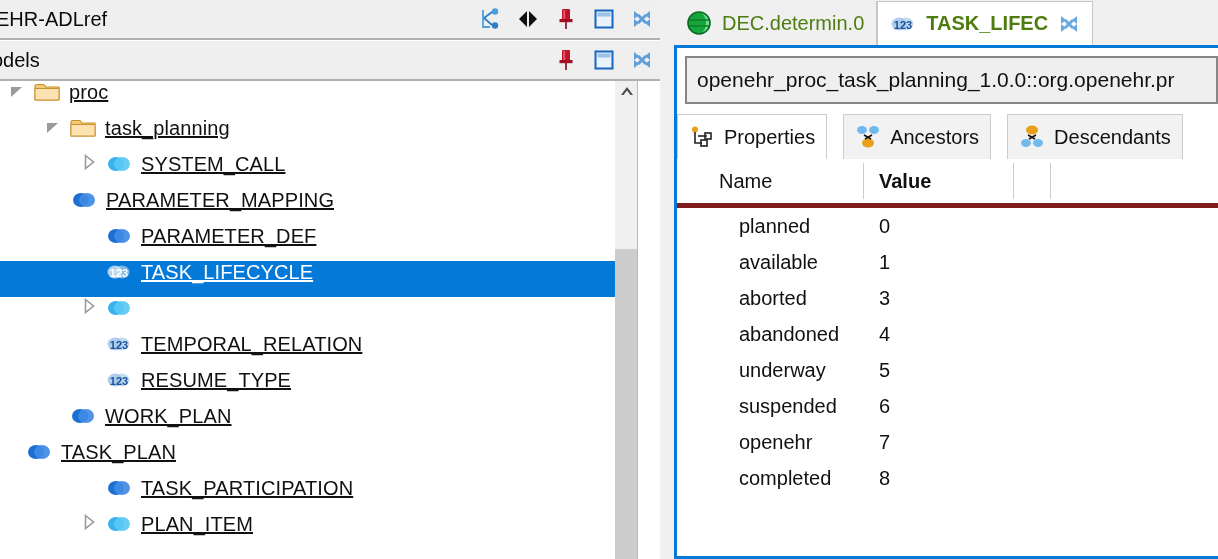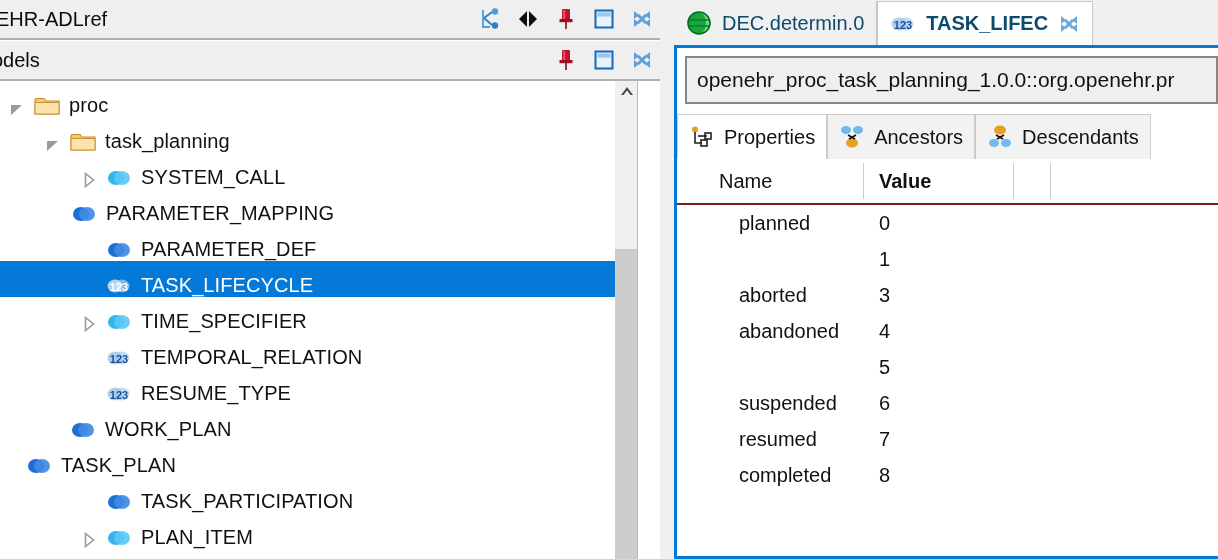--- a/index.html
+++ b/index.html
@@ -28,70 +28,70 @@
   .view-header2{
     position:relative;height:38px;background:#efefef;
     border-bottom:2px solid #b0b0b0;border-top:1px solid #ffffff;
     display:flex;align-items:center;
   }
   .view-header2 .vh-title{font-size:20px;color:#0a0a0a;margin-left:-8px;white-space:nowrap;}
 
   .tree-wrap{position:relative;height:481px;background:#ffffff;overflow:hidden;}
   .tree{position:absolute;left:0;top:0;right:45px;}
   .trow{
-    position:relative;height:36px;display:flex;align-items:flex-end;
-    font-size:20px;color:#111;white-space:nowrap;
+    position:relative;height:36px;display:flex;align-items:flex-start;
+    font-size:20px;color:#111;white-space:nowrap;text-decoration:underline;
   }
   .trow.sel{background:#0479d7;color:#ffffff;}
   .trow .arrow{width:18px;height:18px;flex:0 0 18px;margin-right:8px;}
   .trow .noarrow{width:18px;flex:0 0 18px;margin-right:8px;}
   .trow .ico{width:26px;height:22px;flex:0 0 26px;margin-right:9px;display:flex;align-items:center;justify-content:center;}
   .trow .lbl{letter-spacing:0.1px;}
 
   
   .vscroll{position:absolute;right:22px;top:0;width:23px;height:481px;background:#f0f0f0;}
   .vscroll .up{position:absolute;left:0;top:0;width:23px;height:20px;display:flex;align-items:center;justify-content:center;}
   .vscroll .thumb{position:absolute;left:0;top:168px;width:23px;height:313px;background:#cdcdcd;}
   .right-gutter{position:absolute;right:0;top:0;width:22px;height:481px;background:#ffffff;border-left:1px solid #b9b9b9;}
 
   
   .right-pane{position:absolute;left:660px;top:0;width:558px;height:559px;background:#ffffff;}
   .gap{position:absolute;left:0;top:0;width:14px;height:559px;background:#f0f0f0;border-right:1px solid #9a9a9a;}
 
   .editor-tabs{position:absolute;left:14px;top:0;right:0;height:45px;background:#f0f0f0;display:flex;align-items:flex-end;}
   .etab{
     height:44px;display:flex;align-items:center;gap:10px;padding:0 12px;
-    font-size:20px;color:#0c4a6e;white-space:nowrap;box-sizing:border-box;
+    font-size:20px;color:#4d7c0f;white-space:nowrap;box-sizing:border-box;
   }
   .etab.inactive{background:#f0f0f0;border-right:1px solid #c4c4c4;}
   .etab.active{background:#ffffff;font-weight:bold;border:1px solid #c8c8c8;border-bottom:none;}
   .etab .tico{width:26px;height:24px;flex:0 0 26px;display:flex;align-items:center;justify-content:center;}
   .etab .xclose{width:22px;height:22px;flex:0 0 22px;display:flex;align-items:center;justify-content:center;}
 
   .editor-body{
     position:absolute;left:14px;top:45px;right:0;bottom:0;
     background:#ffffff;border:3px solid #0479d7;border-right:none;box-sizing:border-box;
   }
   .idfield{
     margin:8px 0 0 8px;height:44px;background:#efefef;
     border:2px solid #878787;display:flex;align-items:center;
     font-size:21px;color:#111;padding-left:10px;white-space:nowrap;overflow:hidden;
   }
 
-  .prop-tabs{position:absolute;left:0;top:65px;right:0;height:46px;display:flex;align-items:flex-end;background:#ffffff;}
+  .prop-tabs{position:absolute;left:0;top:65px;right:0;height:46px;display:flex;align-items:flex-end;background:#ffffff;gap:16px;}
   .ptab{
     height:45px;display:flex;align-items:center;gap:9px;padding:0 11px;
     font-size:20px;color:#111;white-space:nowrap;box-sizing:border-box;
   }
   .ptab.inactive{background:#f2f2f2;border:1px solid #cccccc;border-bottom:none;}
   .ptab.active{background:#ffffff;border:1px solid #cccccc;border-bottom:none;}
   .ptab .pico{width:26px;height:24px;flex:0 0 26px;display:flex;align-items:center;justify-content:center;}
 
   .table{position:absolute;left:0;top:111px;right:0;bottom:0;background:#ffffff;}
-  .thead{position:relative;height:44px;border-bottom:2px solid #7f1d1d;}
+  .thead{position:relative;height:44px;border-bottom:5px solid #7f1d1d;}
   .th{position:absolute;top:0;height:44px;display:flex;align-items:center;font-size:20px;color:#111;}
   .colsep{position:absolute;top:4px;width:1px;height:36px;background:#cccccc;}
   .tr{position:relative;height:36px;font-size:20px;color:#111;}
   .tc-name{position:absolute;left:62px;top:0;height:36px;display:flex;align-items:center;text-align:right;}
   .tc-val{position:absolute;left:202px;top:0;height:36px;display:flex;align-items:center;}
 </style>
 </head>
 <body>
 
 <div class="root">
@@ -243,21 +243,20 @@
           <div class="trow" style="padding-left: 80px;">
             <span class="arrow"><svg width="18" height="18" viewBox="0 0 18 18">
                 <path d="M5.5 2.5 L13.5 9 L5.5 15.5 Z" fill="none" stroke="#9a9a9a" stroke-width="1.6"></path>
               </svg></span>
             <span class="ico">
               <svg width="26" height="22" viewBox="0 0 26 22">
                 <ellipse cx="10" cy="11" rx="8" ry="7" fill="#35b4f0"></ellipse>
                 <ellipse cx="16" cy="11" rx="8" ry="7" fill="#5bc8f5" opacity="0.92"></ellipse>
               </svg>
             </span>
-            <span class="lbl">TIME_SPECIFIER</span>
           </div>
           <div class="trow" style="padding-left: 80px;">
             <span class="noarrow"></span>
             <span class="ico">
               <svg width="26" height="22" viewBox="0 0 26 22">
                 <ellipse cx="9" cy="11" rx="7.5" ry="6.5" fill="#9fc4e8" opacity="0.8"></ellipse>
                 <ellipse cx="16" cy="11" rx="7.5" ry="6.5" fill="#9fc4e8" opacity="0.6"></ellipse>
                 <text x="13" y="16" font-size="11" font-family="Liberation Sans, sans-serif" font-weight="bold" fill="#19519c" text-anchor="middle">123</text>
               </svg>
             </span>
@@ -414,39 +413,41 @@
           <span class="colsep" style="left:186px;"></span>
           <span class="colsep" style="left:336px;"></span>
           <span class="colsep" style="left:373px;"></span>
         </div>
         <div id="table-rows">
             <div class="tr">
               <span class="tc-name">planned</span>
               <span class="tc-val">0</span>
             </div>
             <div class="tr">
+              <span class="tc-name">available</span>
               <span class="tc-val">1</span>
             </div>
             <div class="tr">
               <span class="tc-name">aborted</span>
               <span class="tc-val">3</span>
             </div>
             <div class="tr">
               <span class="tc-name">abandoned</span>
               <span class="tc-val">4</span>
             </div>
             <div class="tr">
+              <span class="tc-name">underway</span>
               <span class="tc-val">5</span>
             </div>
             <div class="tr">
               <span class="tc-name">suspended</span>
               <span class="tc-val">6</span>
             </div>
             <div class="tr">
-              <span class="tc-name">resumed</span>
+              <span class="tc-name">openehr</span>
               <span class="tc-val">7</span>
             </div>
             <div class="tr">
               <span class="tc-name">completed</span>
               <span class="tc-val">8</span>
             </div>
           </div>
       </div>
     </div>
   </div>

